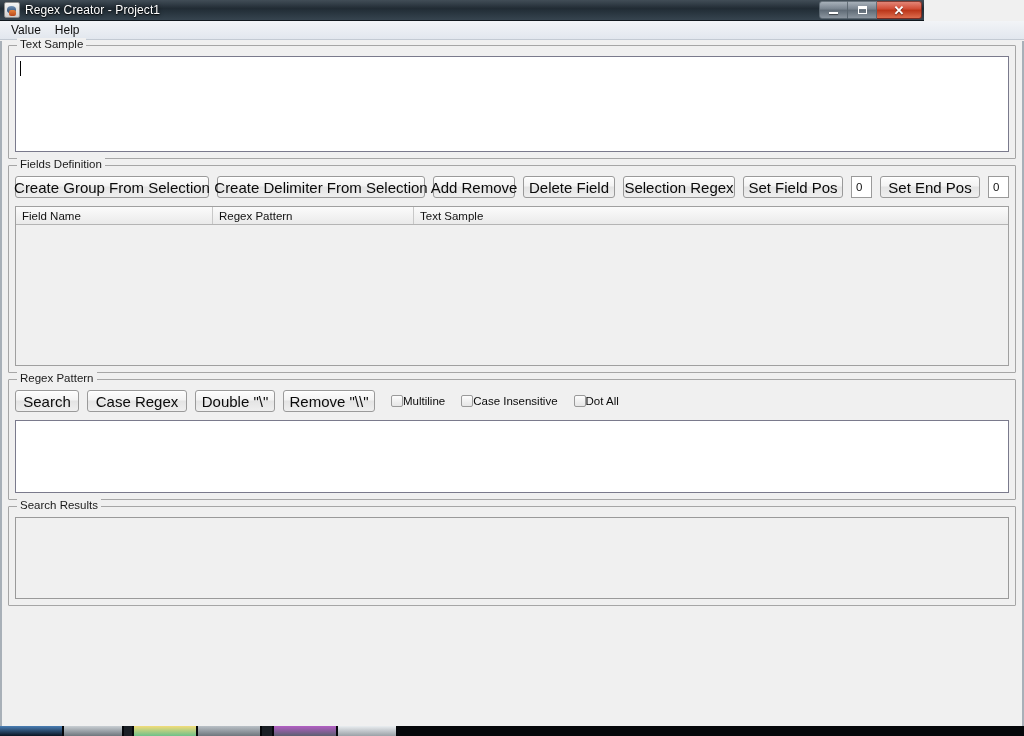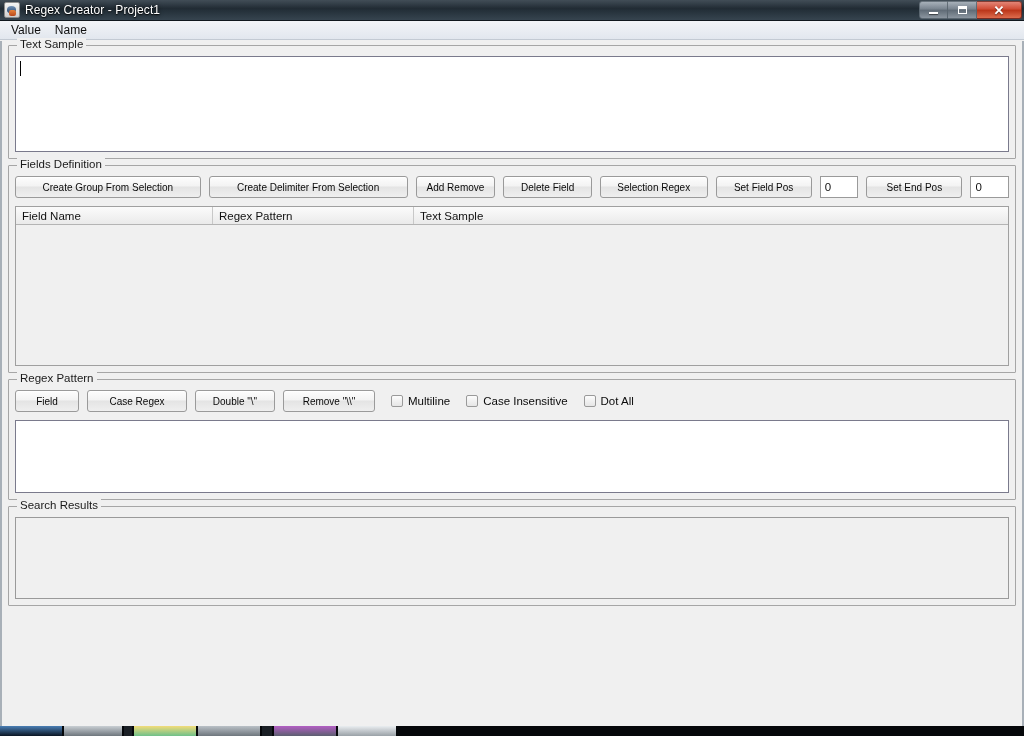--- a/index.html
+++ b/index.html
@@ -8,21 +8,21 @@
     font-family: "Liberation Sans", sans-serif;
     overflow: hidden; background: #000;
   }
   #app {
     position: relative; width: 1024px; height: 736px;
     background: #f0f0f0;
   }
 
   
   .titlebar {
-    position: relative; height: 21px; width: 1024px;
+    position: relative; height: 21px; width: 924px;
     background: linear-gradient(to bottom, #2c3944 0%, #202a33 42%, #243039 52%, #36444f 100%);
     border-bottom: 1px solid #10171d;
     display: flex; align-items: center;
   }
   .titlebar::after {
     content: ""; position: absolute; left: 0; right: 0; top: 0; height: 9px;
     background: linear-gradient(to bottom, rgba(255,255,255,.10), rgba(255,255,255,0));
     pointer-events: none;
   }
   .tb-icon {
@@ -91,21 +91,21 @@
   
   .textarea {
     background: #ffffff; border: 1px solid #7a7a8c; position: relative;
   }
   .caret {
     position: absolute; left: 4px; top: 4px; width: 1px; height: 15px; background: #000;
   }
 
   
   .btn {
-    height: 22px; padding: 0 10px; font-size: 10px; color: #0a0a0a;
+    height: 22px; padding: 0 10px; font-size: 15px; color: #0a0a0a;
     background: linear-gradient(to bottom,#fdfdfd 0%,#f3f3f3 45%,#e4e4e4 50%,#efefef 100%);
     border: 1px solid #9a9a9a; border-radius: 3px;
     display: inline-flex; align-items: center; justify-content: center;
     box-shadow: inset 0 1px 0 #ffffff; cursor: default; white-space: nowrap;
     font-family: "Liberation Sans", sans-serif;
   }
 
   .numfield {
     height: 22px; width: 40px; background: #fff; border: 1px solid #9a9a9a;
     font-size: 11.5px; color: #111; padding: 0 4px; display: flex; align-items: center;
@@ -120,21 +120,21 @@
     border-bottom: 1px solid #b4b4b4; }
   .th {
     font-size: 11.5px; color: #111; padding: 1px 0 0 6px;
     border-right: 1px solid #c8c8c8; display: flex; align-items: center;
     overflow: hidden; white-space: nowrap;
   }
   .th:last-child { border-right: none; }
   .tbody { height: 140px; background: #f0f0f0; }
 
   
-  .chk-wrap { display: flex; align-items: center; gap: 5px; font-size: 11.5px; color: #0a0a0a; }
+  .chk-wrap { display: flex; align-items: center; font-size: 11.5px; color: #0a0a0a; }
   .chk {
     width: 12px; height: 12px; background: linear-gradient(to bottom,#fcfcfc,#e6e6e6);
     border: 1px solid #9a9a9a; border-radius: 2px;
   }
 
   
   .taskbar {
     position: absolute; left: 0; bottom: 0; width: 1024px; height: 10px;
     background: #05070a; display: flex; align-items: flex-start; overflow: hidden;
   }
@@ -156,21 +156,21 @@
         <div class="g-max"></div>
       </div>
       <div class="tb-btn tb-close">
         <span class="glyph g-close">✕</span>
       </div>
     </div>
   </div>
 
   <div class="menubar">
     <div class="menu-item">Value</div>
-    <div class="menu-item">Name</div>
+    <div class="menu-item">Help</div>
   </div>
 
   <div class="body-area">
 
     <div class="group">
       <div class="group-title">Text Sample</div>
       <div class="group-inner">
         <div class="textarea" style="height:96px;">
           <div class="caret"></div>
         </div>
@@ -200,21 +200,21 @@
           </div>
           <div class="tbody"></div>
         </div>
       </div>
     </div>
 
     <div class="group">
       <div class="group-title">Regex Pattern</div>
       <div class="group-inner">
         <div class="toolbar">
-          <div class="btn" style="width:64px">Field</div>
+          <div class="btn" style="width:64px">Search</div>
           <div class="btn" style="width:100px">Case Regex</div>
           <div class="btn" style="width:80px">Double "\"</div>
           <div class="btn" style="width:92px">Remove "\\"</div>
 
           <div class="chk-wrap" style="margin-left:8px">
             <span class="chk"></span>
             <span>Multiline</span>
           </div>
           <div class="chk-wrap" style="margin-left:8px">
             <span class="chk"></span>

